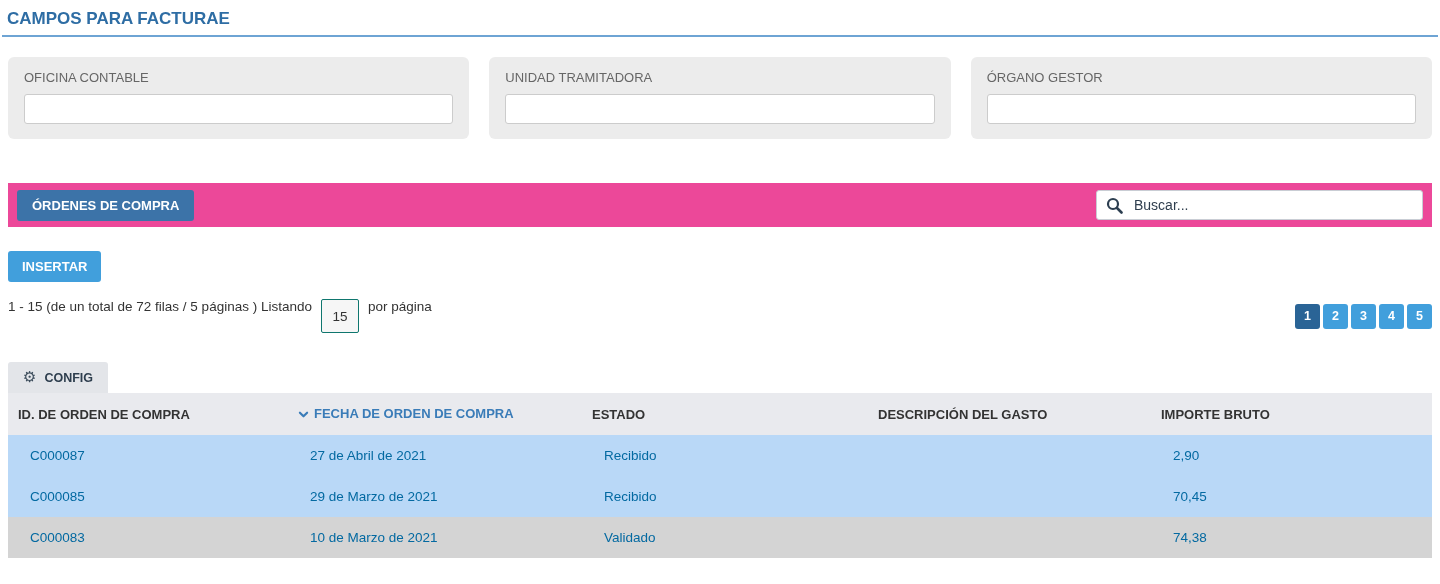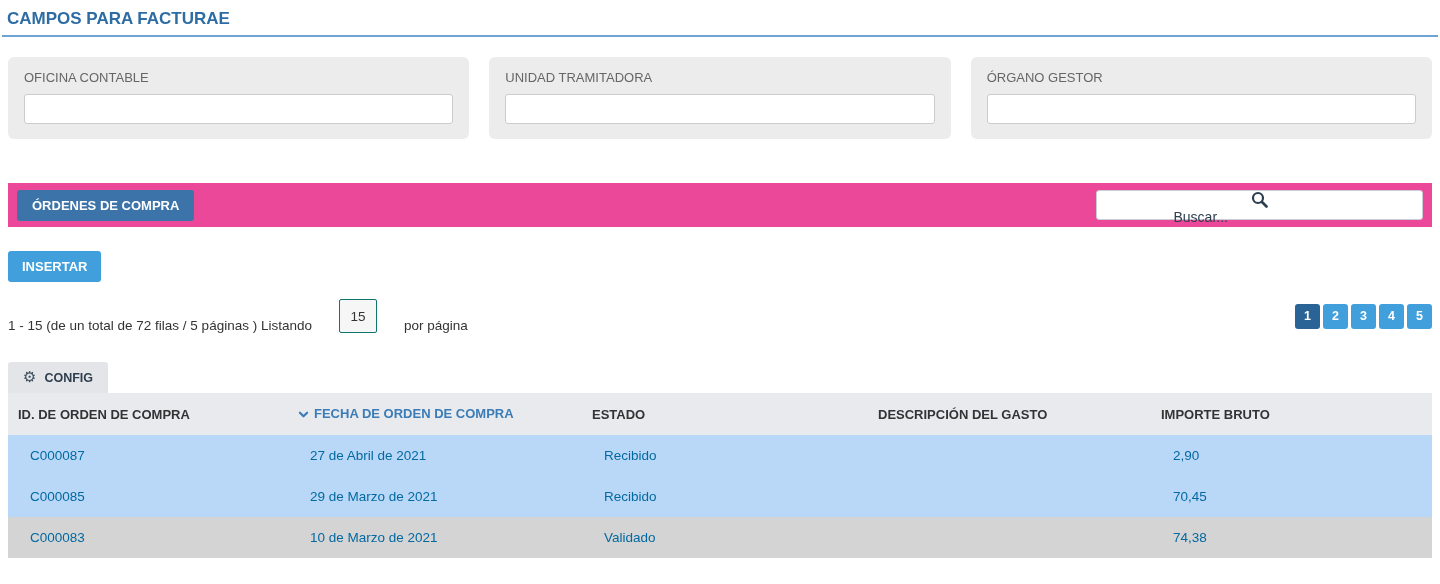--- a/index.html
+++ b/index.html
@@ -42,21 +42,20 @@
   }
   .orders-btn {
     background: #3c73a8; color: #fff; border: none; border-radius: 3px;
     font-weight: bold; font-size: 13px; padding: 8px 15px; cursor: pointer;
     font-family: inherit;
   }
   .search-box {
     background: #fff; border: 1px solid #c9cdd4; border-radius: 3px;
     width: 327px; height: 30px; display: flex; align-items: center;
     padding: 0 9px;
-    flex-direction: column;
   }
   .search-box svg { flex: none; }
   .search-input {
     border: none; outline: none; background: transparent; flex: 1;
     margin-left: 9px; font-family: inherit; font-size: 14px; color: #2b3a4a;
   }
   .search-input::placeholder { color: #2f3e4e; opacity: 1; }
 
   
   .insert-btn {
@@ -64,21 +63,21 @@
     background: #419fdc; color: #fff; border: none; border-radius: 3px;
     font-weight: bold; font-size: 13px; padding: 8px 14px; cursor: pointer;
     font-family: inherit;
   }
 
   
   .pagination-row {
     display: flex; justify-content: space-between; align-items: center;
     margin: 17px 8px 0 8px;
   }
-  .pagination-summary { display: flex; align-items: flex-end; gap: 27px; font-size: 13.5px; color: #333; }
+  .pagination-summary { display: flex; align-items: flex-start; gap: 9px; font-size: 13.5px; color: #333; }
   .page-size-input {
     width: 38px; height: 34px; text-align: center;
     border: 1px solid #0f766e; border-radius: 2px; background: #f6f6f6;
     font-family: inherit; font-size: 13.5px; color: #333; outline: none;
   }
   .pagination-pages { display: flex; gap: 3px; }
   .page-btn {
     width: 25px; height: 25px; border: none; border-radius: 3px;
     background: #419fdc; color: #fff; font-weight: bold; font-size: 12.5px;
     cursor: pointer; font-family: inherit; padding: 0;

